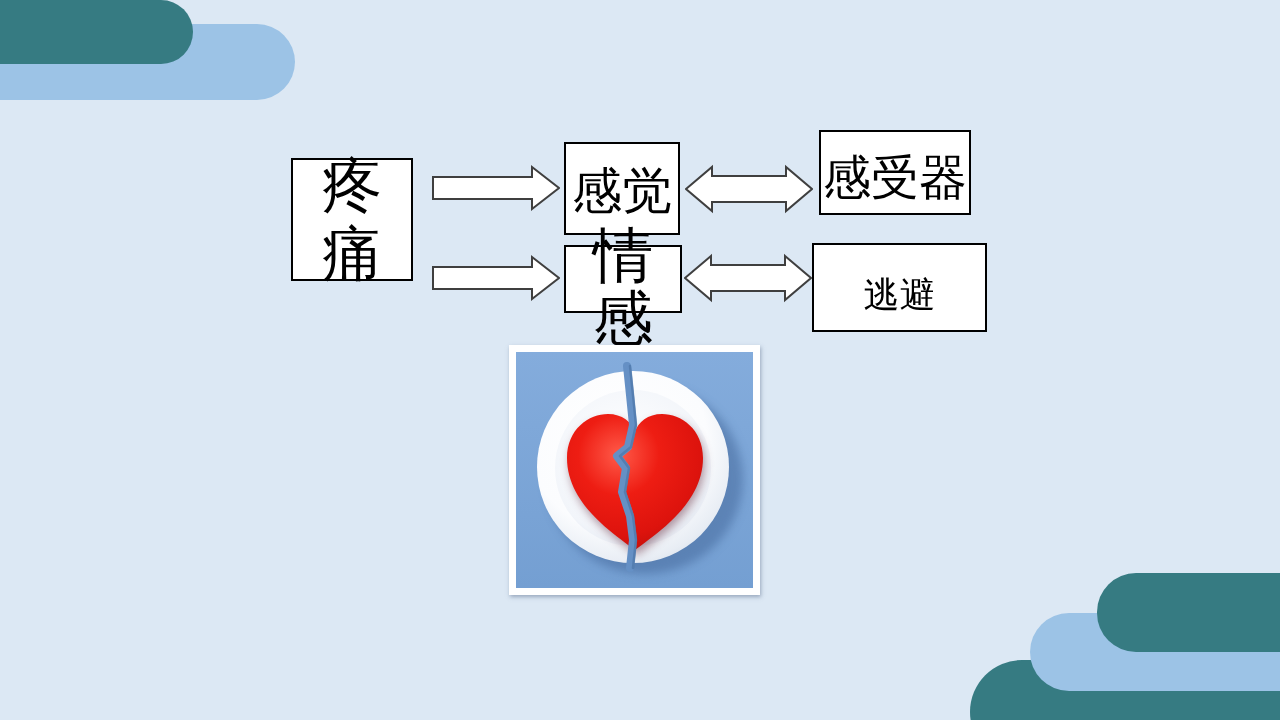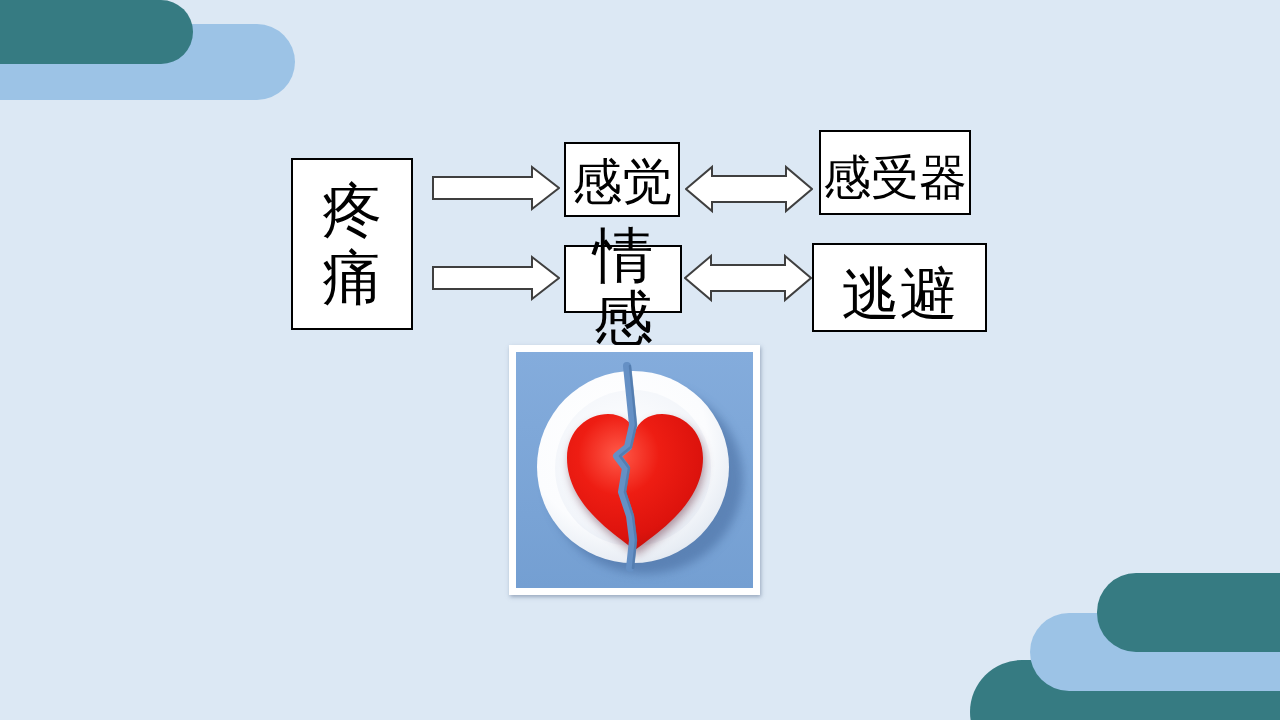--- a/index.html
+++ b/index.html
@@ -17,26 +17,26 @@
   #br-teal-low{left:970px;top:660px;width:420px;height:104px;border-radius:52px;}
   #br-blue   {left:1030px;top:613px;width:360px;height:78px;border-radius:39px;}
   #br-teal-up{left:1097px;top:573px;width:290px;height:79px;border-radius:39px;}
   
   .dbox{
     position:absolute;box-sizing:border-box;background:#ffffff;
     border:2px solid #000000;color:#000000;
     display:flex;align-items:center;justify-content:center;
     text-align:center;line-height:1.05;
   }
-  #box-pain{left:291px;top:158px;width:122px;height:172px;font-size:60px;line-height:1.12;}
+  #box-pain{left:291px;top:158px;width:122px;height:123px;font-size:60px;line-height:1.12;}
   #box-pain .vtxt{width:64px;word-break:break-all;}
-  #box-sensation{left:564px;top:142px;width:116px;height:75px;font-size:50px;padding-top:6px;}
+  #box-sensation{left:564px;top:142px;width:116px;height:93px;font-size:50px;padding-top:6px;}
   #box-receptor {left:819px;top:130px;width:152px;height:85px;font-size:48px;padding-top:12px;}
   #box-emotion  {left:564px;top:245px;width:118px;height:68px;font-size:60px;padding-top:16px;}
-  #box-escape   {left:812px;top:243px;width:175px;height:89px;font-size:58px;padding-top:14px;}
+  #box-escape   {left:812px;top:243px;width:175px;height:89px;font-size:36px;padding-top:14px;}
   
   .arr{position:absolute;}
   #arrow-r1{left:432px;top:164px;}
   #arrow-r2{left:432px;top:254px;}
   #arrow-d1{left:685px;top:163px;}
   #arrow-d2{left:684px;top:252px;}
   .arr svg{display:block;}
   
   #photo{
     position:absolute;left:509px;top:345px;width:251px;height:250px;

